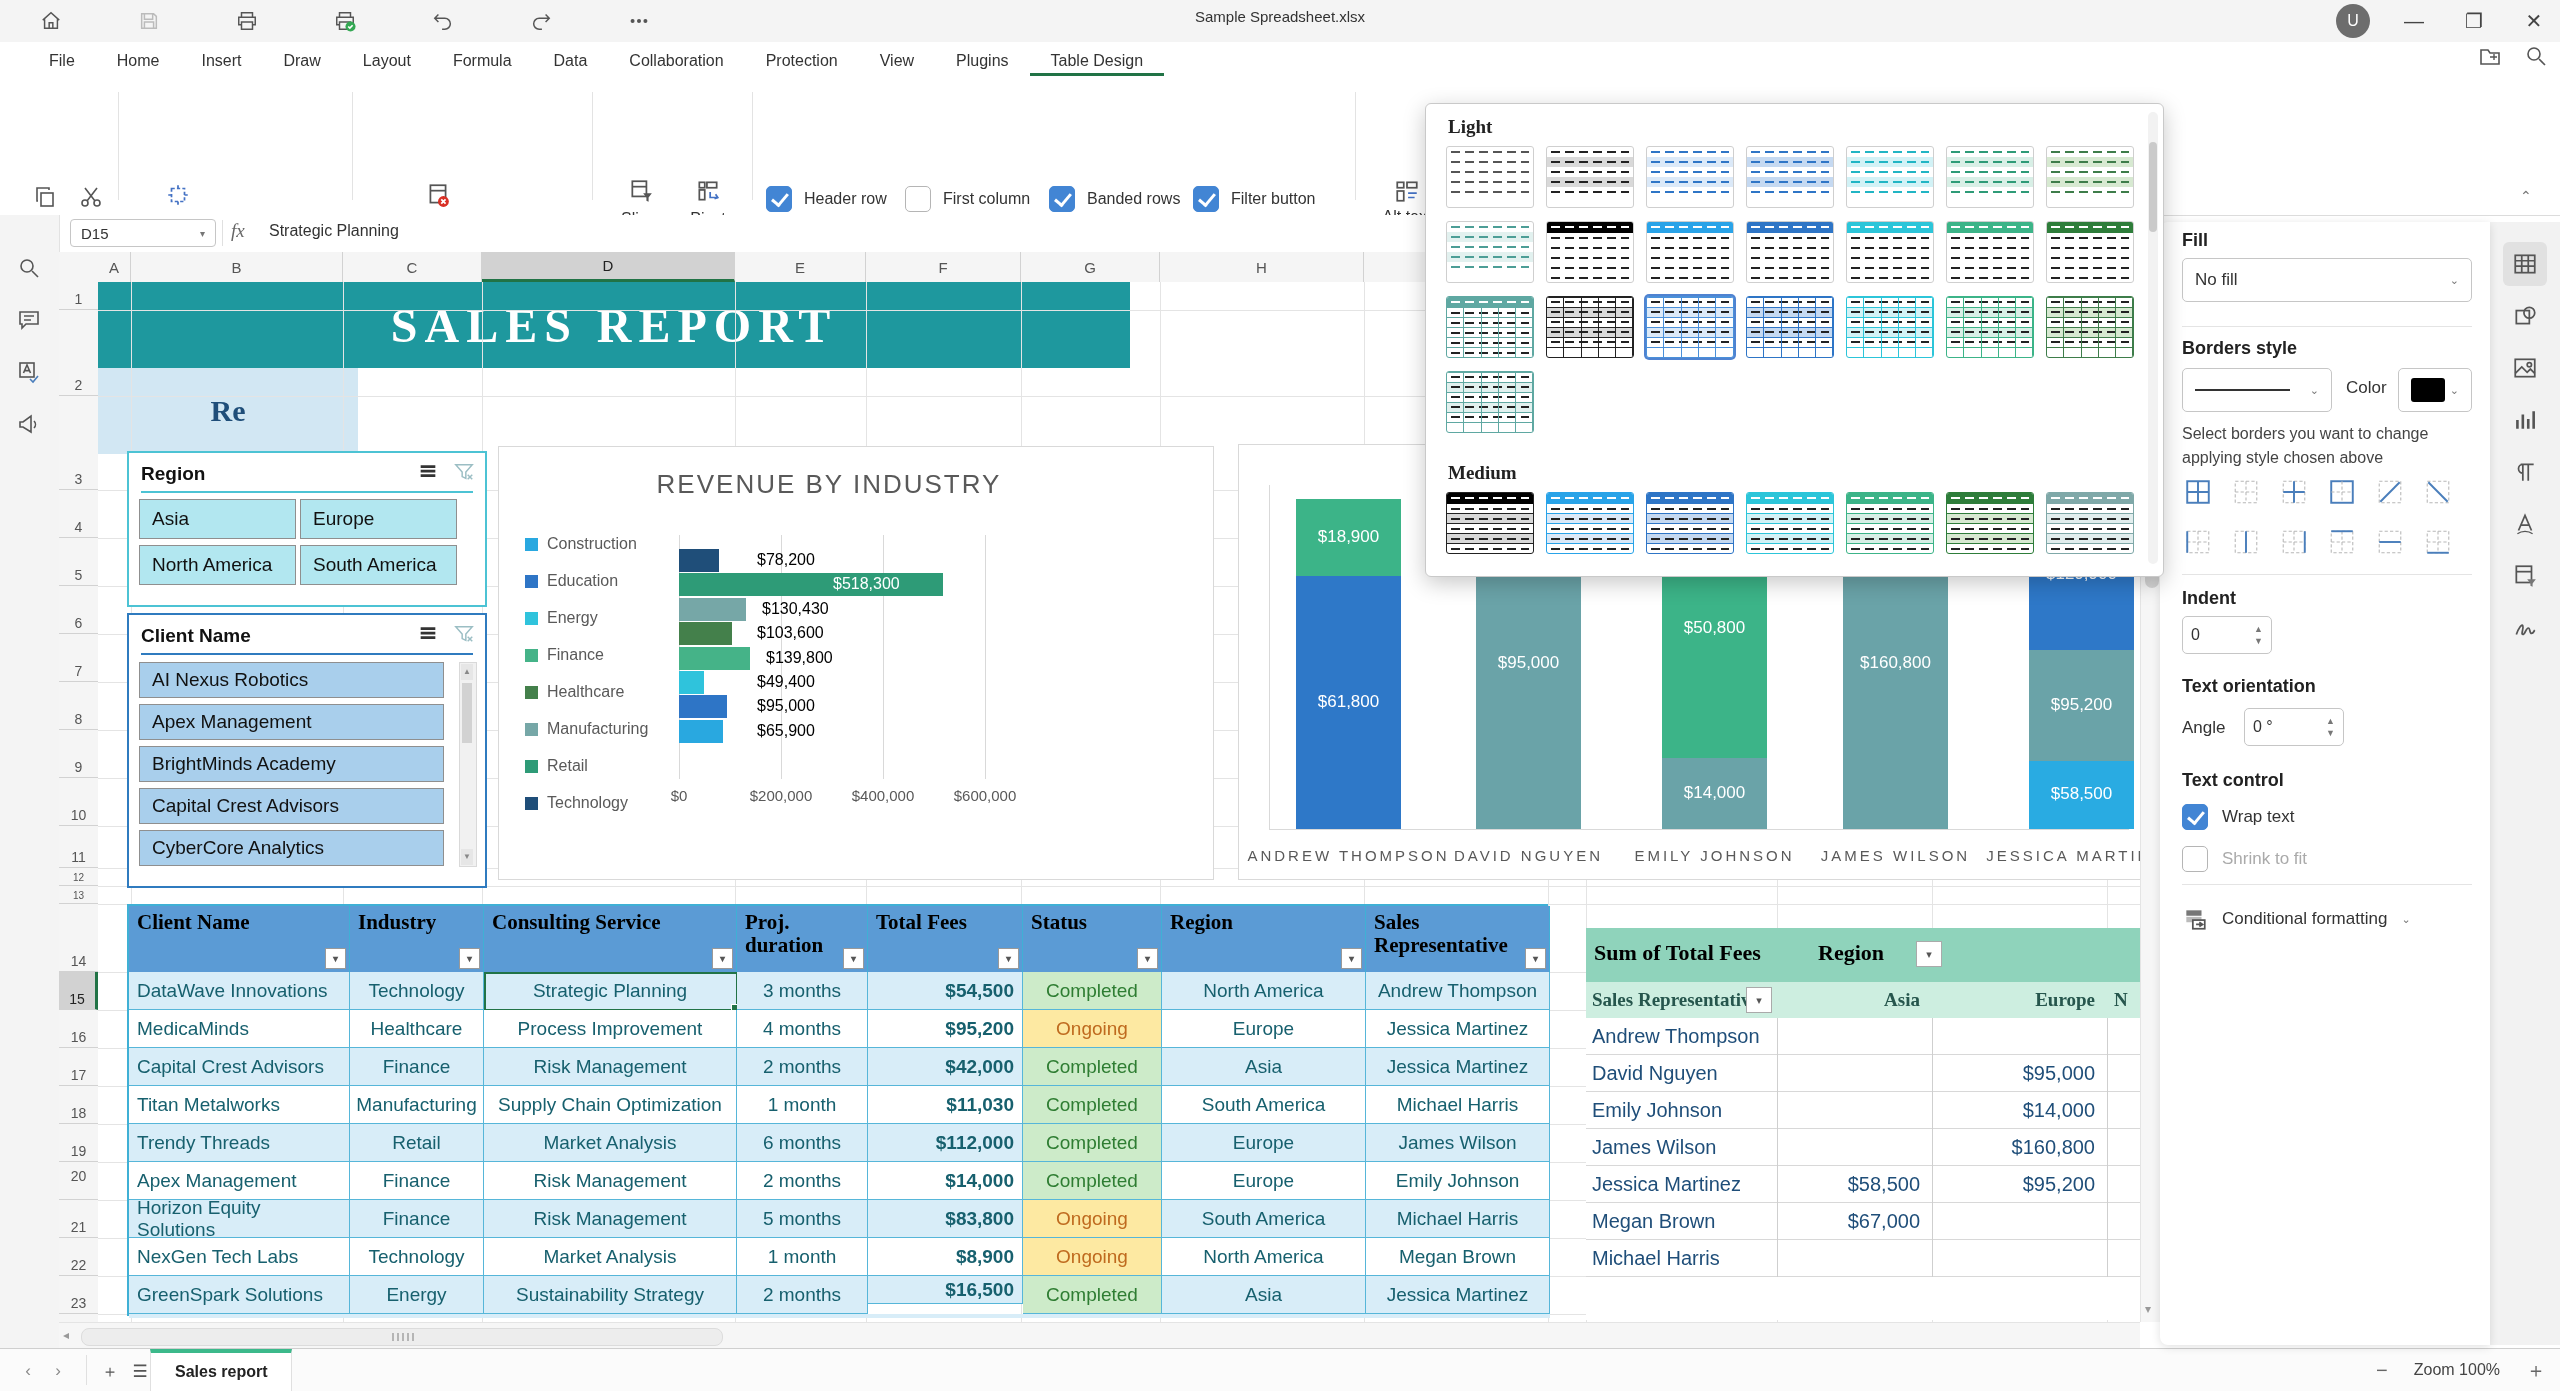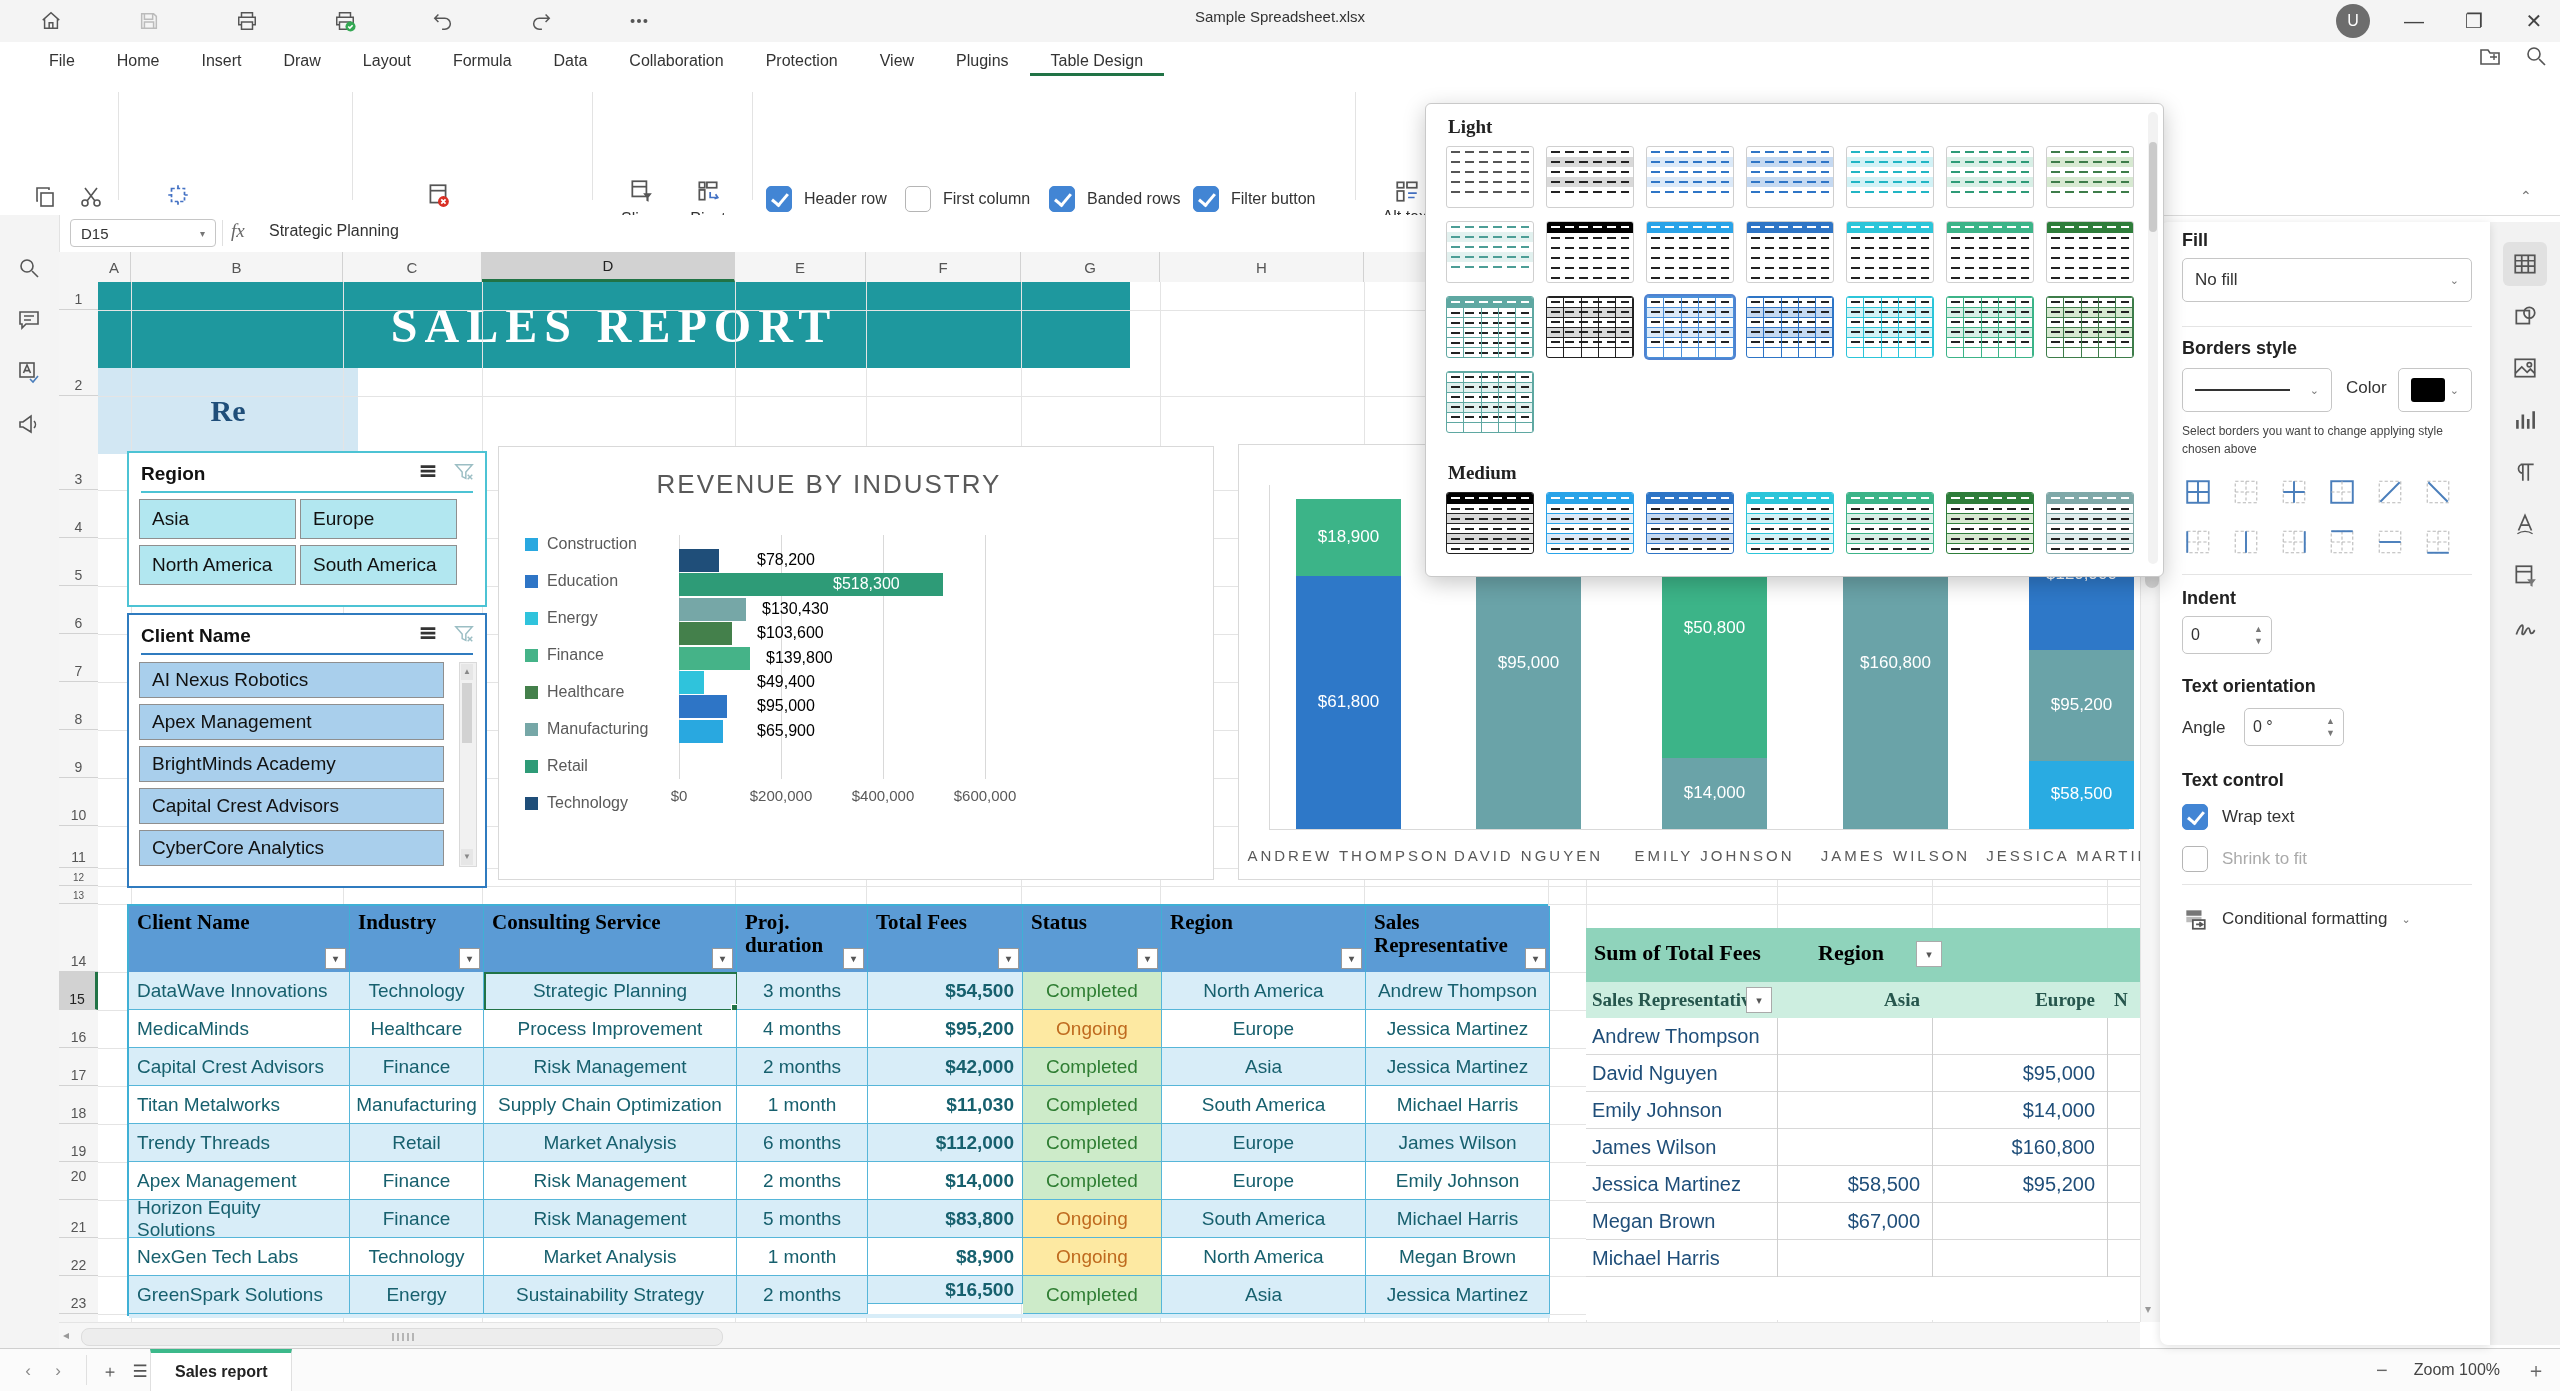--- a/index.html
+++ b/index.html
@@ -97,21 +97,21 @@
   .dash{position:absolute;left:4px;right:4px;top:4px;height:2px;}
   .gscroll{position:absolute;right:5px;top:8px;width:10px;height:452px;background:#f2f2f2;border-radius:5px;}
   .gthumb{position:absolute;left:1px;width:8px;height:90px;background:#cacaca;border-radius:4px;}
   
   #panel{left:2160px;top:222px;width:330px;height:1123px;background:#fff;border-radius:8px 0 0 8px;
          box-shadow:0 2px 10px rgba(0,0,0,.12);z-index:10;}
   .p-label{position:absolute;left:22px;font-weight:bold;font-size:18px;color:#222;}
   .p-select{position:absolute;left:22px;width:290px;height:44px;border:1px solid #c6c6c6;border-radius:5px;display:flex;align-items:center;
             justify-content:space-between;padding:0 12px;font-size:17px;color:#333;box-sizing:border-box;}
   .p-div{position:absolute;left:22px;width:290px;height:1px;background:#e4e4e4;}
-  .p-hint{position:absolute;left:22px;width:290px;font-size:12px;color:#444;line-height:1.5;}
+  .p-hint{position:absolute;left:22px;width:290px;font-size:16px;color:#444;line-height:1.5;}
   .bbtn{position:absolute;width:36px;height:36px;display:flex;align-items:center;justify-content:center;}
   .spin{position:absolute;left:22px;width:90px;height:38px;border:1px solid #c6c6c6;border-radius:5px;display:flex;align-items:center;
         justify-content:space-between;padding:0 8px;font-size:16px;color:#333;box-sizing:border-box;}
   .spin .ar{display:flex;flex-direction:column;font-size:9px;color:#777;line-height:1;gap:3px;}
   .pchk{position:absolute;left:22px;display:flex;align-items:center;gap:14px;font-size:17px;color:#333;}
   #rail-right{left:2490px;top:222px;width:70px;height:1123px;background:#f2f2f2;}
   .rricon{position:absolute;left:13px;width:44px;height:44px;display:flex;align-items:center;justify-content:center;color:#777;border-radius:6px;}
   .rricon.active{background:#e1e1e1;color:#444;}
   
   #vscroll{left:2140px;top:252px;width:22px;height:1070px;background:#f6f6f6;border-left:1px solid #e4e4e4;}

